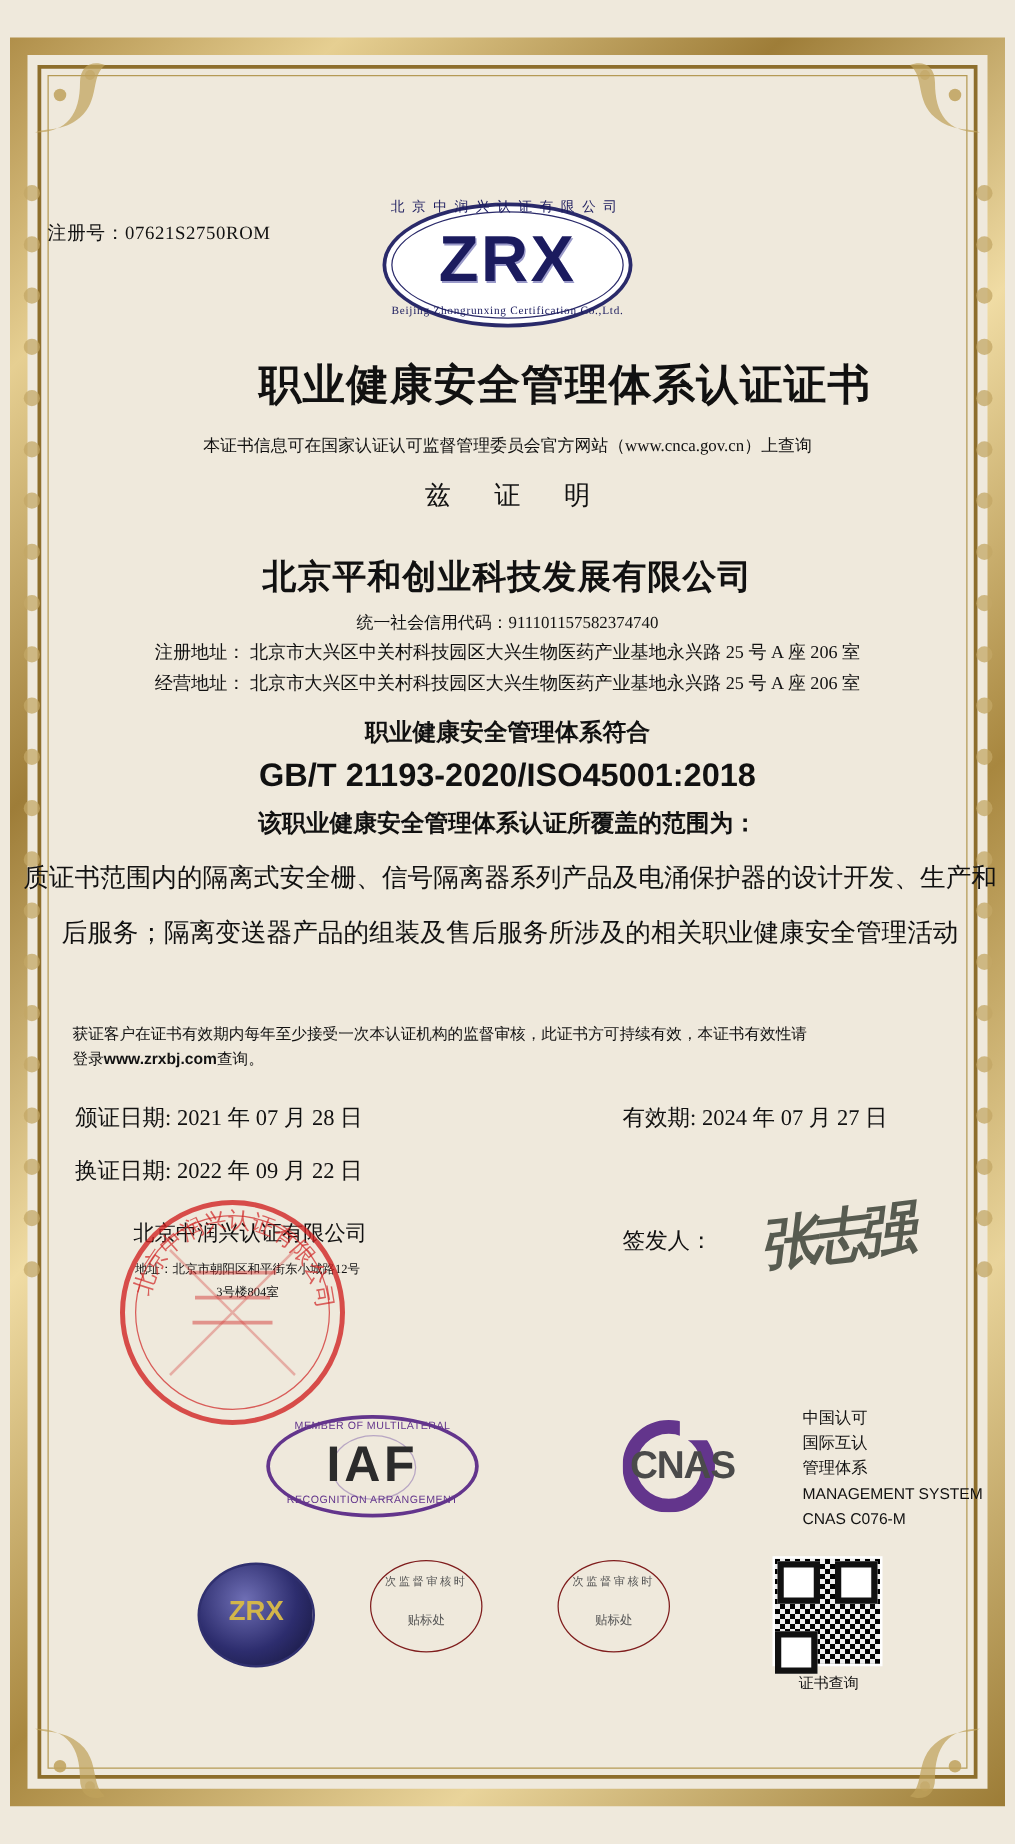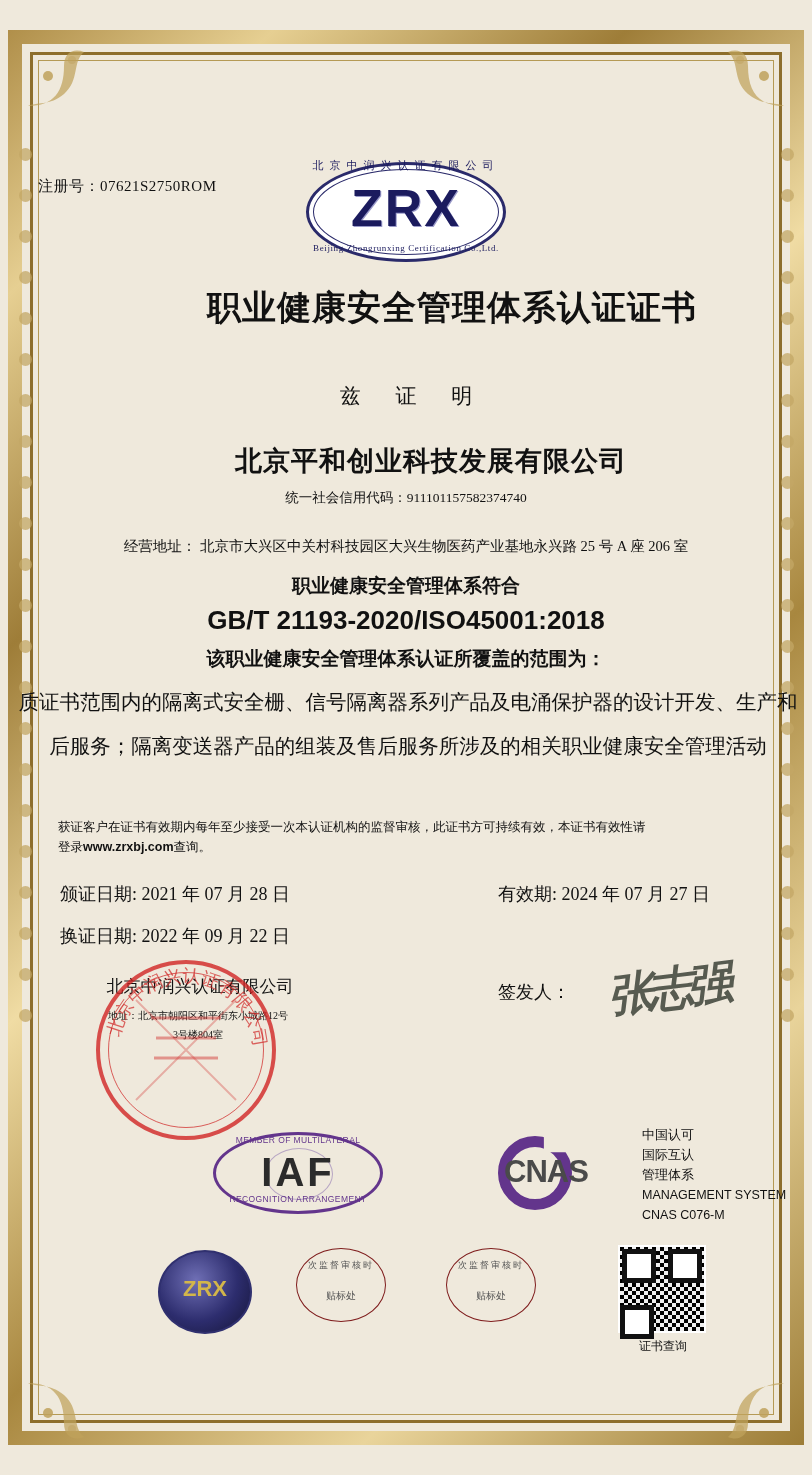--- a/index.html
+++ b/index.html
@@ -90,21 +90,20 @@
   }
   .zizhengming{
     position:absolute;left:0;top:322px;width:736px;text-align:center;
     font-size:21px;color:#111;letter-spacing:14px;text-indent:14px;
     font-family:"DejaVu Sans",sans-serif;
   }
   .company{
     position:absolute;left:0;top:383px;width:736px;text-align:center;
     font-size:27px;font-weight:bold;color:#111;letter-spacing:1px;
     font-family:"DejaVu Sans",sans-serif;
-    padding-left:25px;
   }
   .credit{
     position:absolute;left:0;top:429px;width:736px;text-align:center;
     font-size:13.5px;color:#111;
   }
   .addr1{
     position:absolute;left:0;top:452px;width:736px;text-align:center;
     font-size:14.5px;color:#111;
   }
   .addr2{
@@ -368,24 +367,26 @@
 
   <div class="logo-wrap">
     <div class="logo-ellipse"></div>
     <div class="logo-ellipse2"></div>
     <div class="logo-top-cn">北京中润兴认证有限公司</div>
     <div class="logo-zrx">ZRX</div>
     <div class="logo-bottom-en">Beijing Zhongrunxing Certification Co.,Ltd.</div>
   </div>
 
   <div class="title">职业健康安全管理体系认证证书</div>
+  <div class="subnote">本证书信息可在国家认证认可监督管理委员会官方网站（www.cnca.gov.cn）上查询</div>
   <div class="zizhengming">兹 证 明</div>
 
   <div class="company">北京平和创业科技发展有限公司</div>
   <div class="credit">统一社会信用代码：911101157582374740</div>
+  <div class="addr1">注册地址： 北京市大兴区中关村科技园区大兴生物医药产业基地永兴路 25 号 A 座 206 室</div>
   <div class="addr2">经营地址： 北京市大兴区中关村科技园区大兴生物医药产业基地永兴路 25 号 A 座 206 室</div>
 
   <div class="conform">职业健康安全管理体系符合</div>
   <div class="standard">GB/T 21193-2020/ISO45001:2018</div>
   <div class="scope-label">该职业健康安全管理体系认证所覆盖的范围为：</div>
   <div class="scope-line1">质证书范围内的隔离式安全栅、信号隔离器系列产品及电涌保护器的设计开发、生产和</div>
   <div class="scope-line2">后服务；隔离变送器产品的组装及售后服务所涉及的相关职业健康安全管理活动</div>
 
   <div class="fine1">
     <span>获证客户在证书有效期内每年至少接受一次本认证机构的监督审核，此证书方可持续有效，本证书有效性请</span><br>

